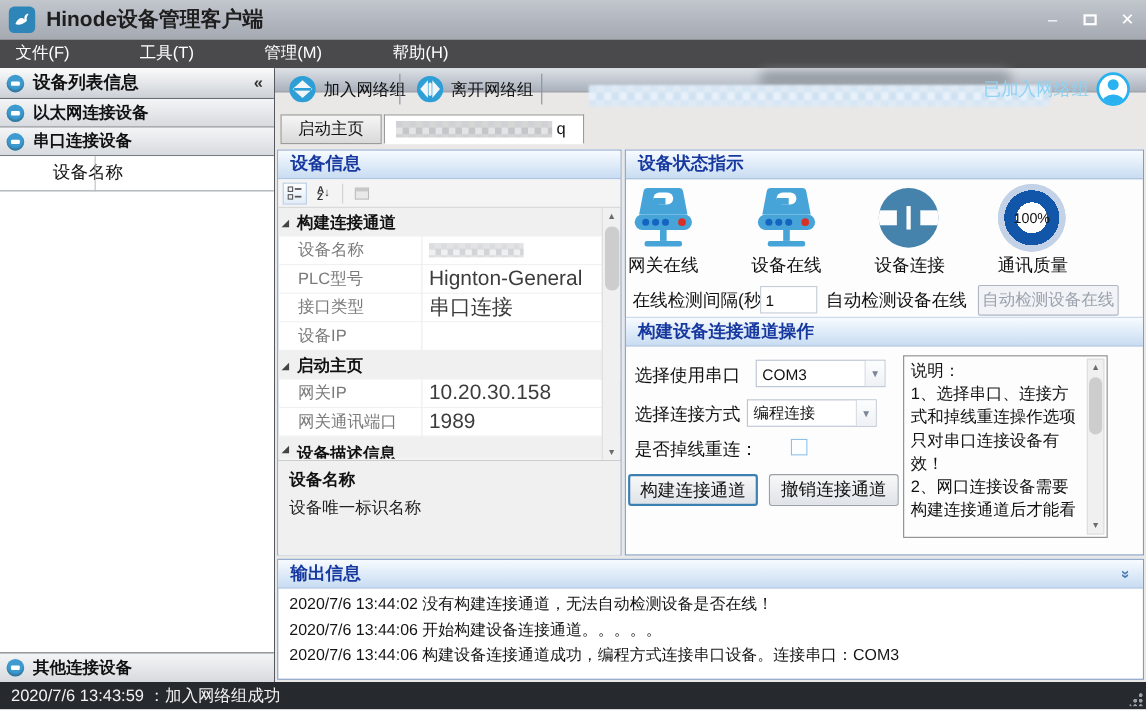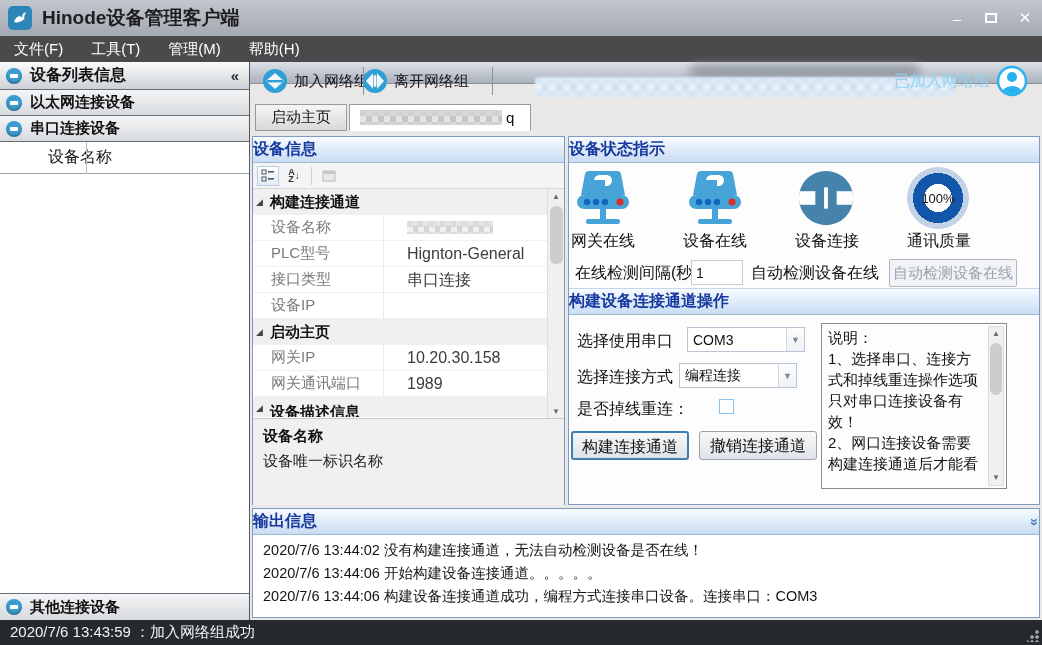--- a/index.html
+++ b/index.html
@@ -13,21 +13,21 @@
   .applogo { width:24px; height:24px; margin-left:8px; border-radius:5px; background:#2e86b8;
     display:flex; align-items:center; justify-content:center; }
   .title-text { margin-left:10px; font-size:19px; font-weight:600; color:#1e1e1e; }
   .winctl { position:absolute; top:0; right:0; height:36px; display:flex; align-items:center; }
   .winbtn { width:34px; height:28px; display:flex; align-items:center; justify-content:center;
     color:#fff; font-size:15px; }
   .maxbox { width:12px; height:10px; border:2px solid #fff; }
 
   
   .menubar { position:absolute; left:0; top:36px; width:1042px; height:26px; background:#4a4a4c;
-    display:flex; align-items:center; }
+    display:flex; align-items:center;gap:36px; }
   .menu-item { color:#fff; font-size:15px; padding:0 14px; height:26px; line-height:26px; }
 
   
   .sidebar { position:absolute; left:0; top:62px; width:250px; height:558px; background:#fff;
     border-right:1px solid #55595f; display:flex; flex-direction:column; }
   .sb-header { height:28px; background:linear-gradient(#fbfbfb,#ccd1d7); border-bottom:1px solid #6b6f75;
     display:flex; align-items:center; font-size:16px; font-weight:bold; color:#111; }
   .sb-item { height:26px; background:linear-gradient(#f4f5f6,#d7dade); border-bottom:1px solid #6b6f75;
     display:flex; align-items:center; font-size:15px; font-weight:bold; color:#111; }
   .sb-ico { width:16px; height:16px; border-radius:50%; background:#3d9bd0; margin:0 8px 0 6px;
@@ -63,37 +63,37 @@
     align-items:center; font-size:15px; color:#111; padding:0 10px; }
   .tab.inactive { left:5px; width:92px; background:linear-gradient(#f6f6f6,#d9d9d9); justify-content:center; }
   .tab.active { left:99px; width:182px; background:#fff; border-bottom-color:#fff; gap:4px; }
   .tab-mosaic { width:142px; height:15px;
     background:conic-gradient(#d6d6d6 90deg,#c4c6c9 0 180deg,#e4e4e4 0 270deg,#cfd1d4 0);
     background-size:12px 12px; filter:blur(.5px); }
 
   
   .panel { position:absolute; background:#fff; border:1px solid #7f9bc4; }
   .phead { height:26px; background:linear-gradient(#f7fbff,#c8dcf2); border-bottom:1px solid #9fb9d9;
-    display:flex; align-items:center; padding:0 0; font-size:16px; font-weight:bold; color:#16389f; }
+    display:flex; align-items:center; padding:0 11px; font-size:16px; font-weight:bold; color:#16389f; }
 
   
   .p-info { left:252px; top:136px; width:313px; height:369px; }
   .pg-toolbar { height:26px; background:#f4f4f4; border-bottom:1px solid #d8d8d8; display:flex;
     align-items:center; padding-left:4px; gap:4px; }
   .pg-ico { width:22px; height:20px; border:1px solid #b9cde4; background:linear-gradient(#fdfefe,#e2ecf7);
     display:flex; align-items:center; justify-content:center; font-size:9px; color:#333; }
   .pg-ico.plain { border-color:transparent; background:transparent; }
   .pg-ico.disabled { border-color:transparent; background:transparent; color:#b5b5b5; }
   .pg-sep { width:1px; height:18px; background:#cfcfcf; margin:0 2px; }
   .az { display:flex; flex-direction:column; line-height:7px; font-size:9px; font-weight:bold; }
   .grid { position:relative; height:230px; overflow:hidden; border-bottom:1px solid #c7c7c7; }
   .grow { display:flex; height:26px; align-items:center; border-bottom:1px solid #f0f0f0; }
   .grow .lab { width:130px; padding-left:18px; font-size:15px; color:#7b7b7b;
     white-space:nowrap; overflow:hidden; }
-  .grow .val { flex:1; padding-left:23px; font-size:16px; color:#3c3c3c; border-left:1px solid #ececec;
+  .grow .val { flex:1; padding-left:6px; font-size:19px; color:#3c3c3c; border-left:1px solid #ececec;
     height:26px; line-height:26px; white-space:nowrap; overflow:hidden; }
   .gcat { display:flex; height:26px; align-items:center; background:#f0f0f0; font-size:15px;
     font-weight:bold; color:#111; }
   .gcat .tri { width:14px; margin-left:3px; font-size:9px; color:#444; }
   .gcat.clip { height:20px; overflow:hidden; align-items:flex-start; padding-top:6px; }
   .val-mosaic { width:86px; height:13px; margin-top:6px;
     background:conic-gradient(#e3e3e3 90deg,#d2d4d7 0 180deg,#f0f0f0 0 270deg,#dadcdf 0);
     background-size:11px 11px; }
   .vsb { position:absolute; right:0; top:0; width:17px; height:230px; background:#f0f0f0;
     border-left:1px solid #dcdcdc; display:flex; flex-direction:column; align-items:center; }
@@ -218,21 +218,21 @@
   <div class="toolbar">
     <div class="tb-btn" style="left:4px;">
       <svg width="26" height="26" viewBox="0 0 26 26">
         <circle cx="13" cy="13" r="12" fill="#2e9fd6"></circle>
         <polygon points="13,5 22,13 13,21 4,13" fill="#f2f6f9"></polygon>
         <rect x="5" y="12" width="16" height="2.4" fill="#2e9fd6"></rect>
       </svg>
       <span>加入网络组</span>
     </div>
     <div class="tb-sep" style="left:113px;"></div>
-    <div class="tb-btn" style="left:104px;">
+    <div class="tb-btn" style="left:120px;">
       <svg width="26" height="26" viewBox="0 0 26 26">
         <circle cx="13" cy="13" r="12" fill="#2e9fd6"></circle>
         <polygon points="11,5 4,13 11,21" fill="#f2f6f9"></polygon>
         <polygon points="15,5 22,13 15,21" fill="#f2f6f9"></polygon>
         <rect x="11.6" y="7" width="2.8" height="12" rx="1.4" fill="#f2f6f9"></rect>
       </svg>
       <span>离开网络组</span>
     </div>
     <div class="tb-sep" style="left:242px;"></div>
     <div class="censor-blob"></div>

